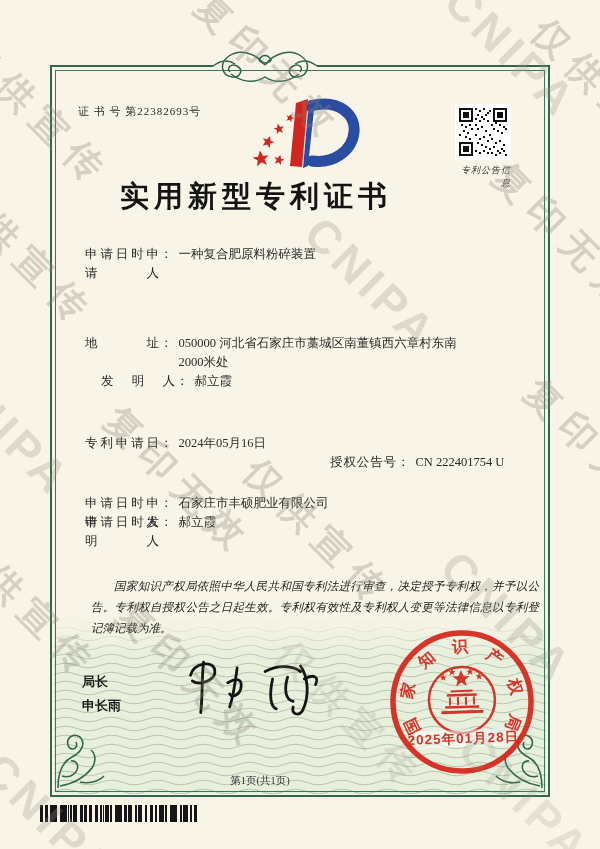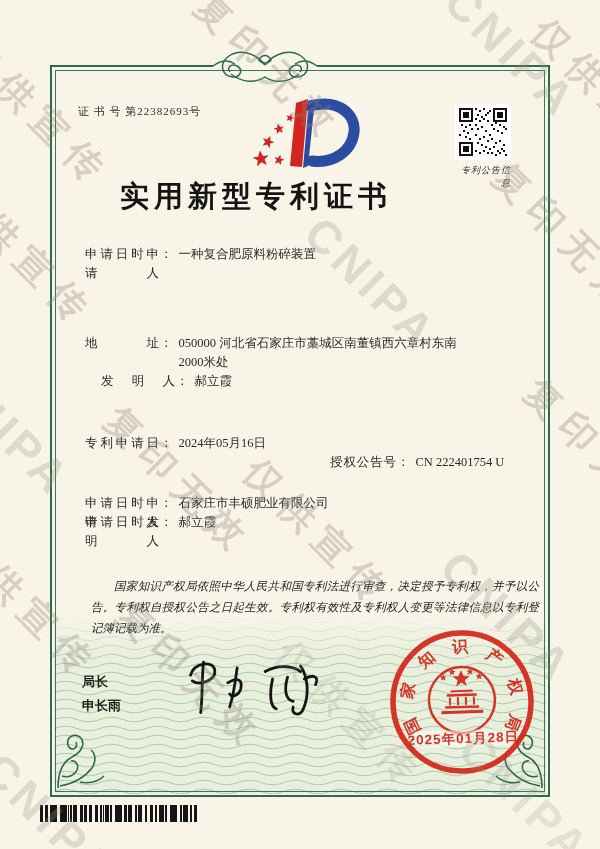--- a/index.html
+++ b/index.html
@@ -248,15 +248,16 @@
         <path d="M-15,-7 L15,-7" stroke-width="2.5"></path>
         <path d="M-12,-5 V3 M-4,-5 V3 M4,-5 V3 M12,-5 V3" stroke-width="2"></path>
         <path d="M-17,5 H17" stroke-width="2.5"></path>
         <path d="M-21,10 H21" stroke-width="3"></path>
       </g>
     </g>
     <rect x="-48" y="28" width="96" height="17" fill="#ffffff" opacity="0.5"></rect>
     <text x="0" y="41" text-anchor="middle" fill="#d3281b" font-size="13.5" font-weight="700" font-family="'Liberation Sans','DejaVu Sans',sans-serif" letter-spacing="1">2025年01月28日</text>
   </svg>
 
+  <div class="page-info">第1页(共1页)</div>
   <div class="barcode"></div>
 
 </div>
 
 </body></html>

